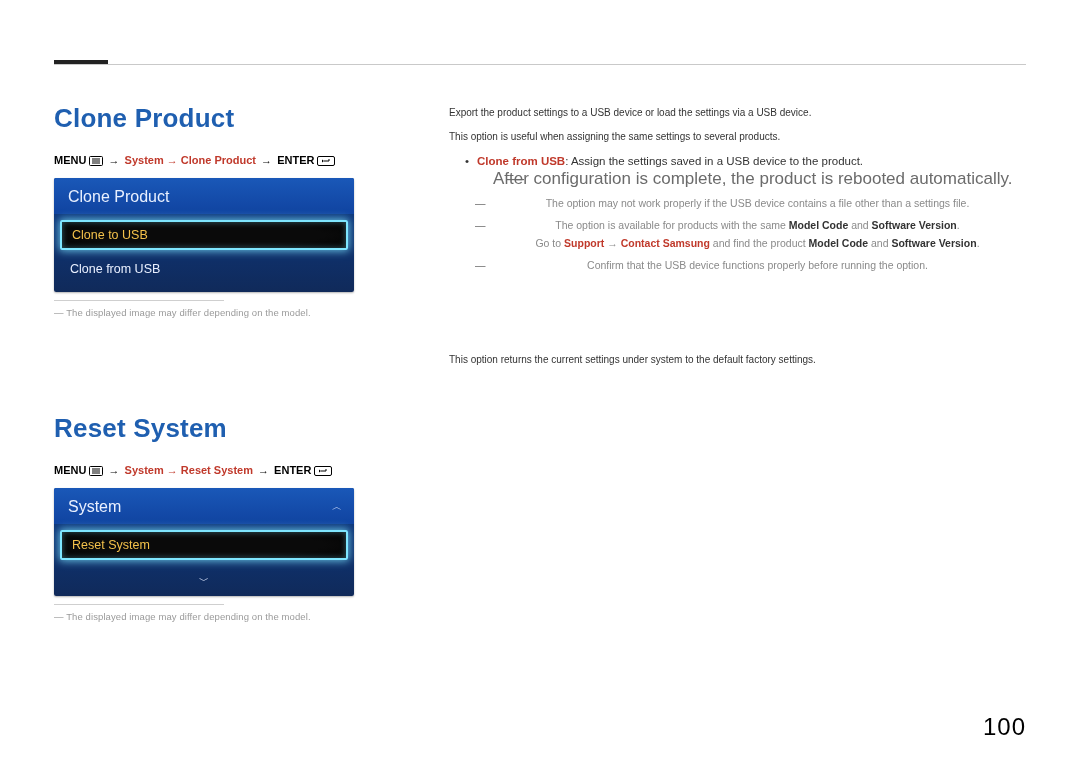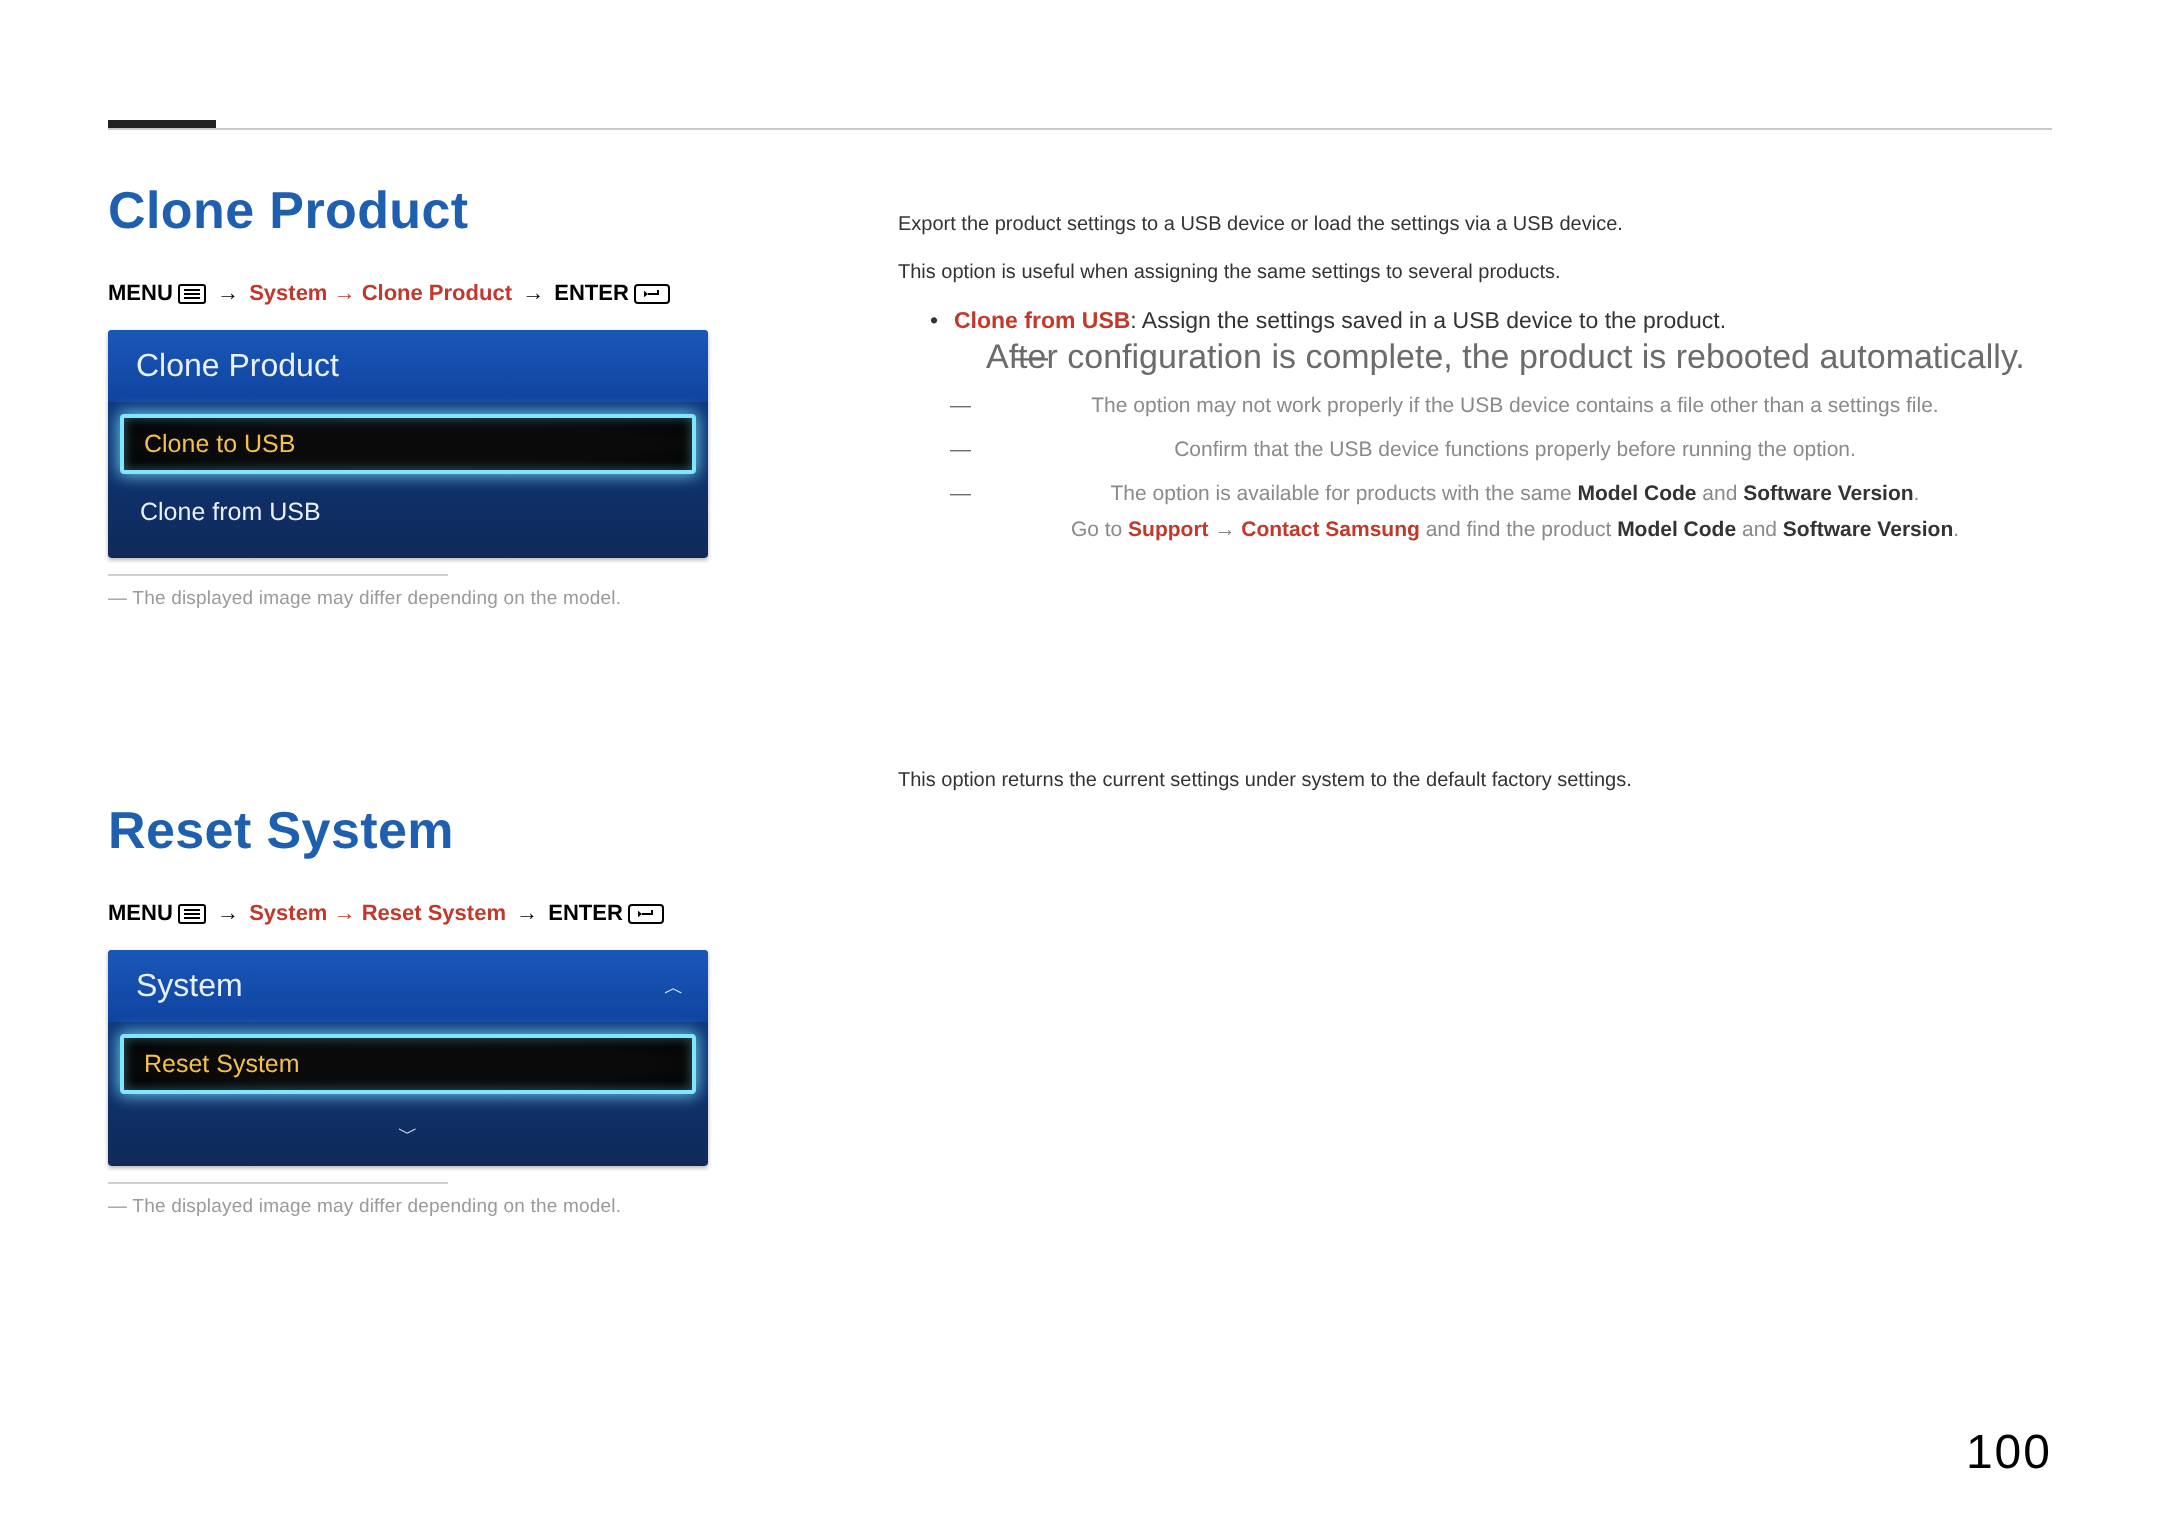--- a/index.html
+++ b/index.html
@@ -6,21 +6,21 @@
   html, body { width: 1080px; height: 763px; background: #fff; font-family: "Segoe UI", Arial, sans-serif; color: #333; }
   body { position: relative; }
 
   
   .top-rule { position: absolute; top: 64px; left: 54px; right: 54px; height: 1px; background: #c9c9c9; }
   .top-rule-thick { position: absolute; top: 60px; left: 54px; width: 54px; height: 4px; background: #222; }
 
   
   .content { position: absolute; top: 90px; left: 54px; right: 54px; bottom: 60px; }
 
-  .leftcol { position: absolute; left: 0; top: 0; width: 340px; }
+  .leftcol { position: absolute; left: 0; top: 13px; width: 340px; }
   .rightcol { position: absolute; left: 395px; top: 14px; right: 0; }
 
   .section-title { color: #1f5fb0; font-weight: 700; font-size: 26px; margin-bottom: 18px; letter-spacing: .2px; }
 
   .breadcrumb { font-size: 11px; font-weight: 700; color: #000; margin-bottom: 10px; line-height: 16px; }
   .breadcrumb .mid { color: #c0392b; font-weight: 700; }
   .breadcrumb .arrow { color: #000; font-weight: 400; padding: 0 2px; }
   .breadcrumb .menu-icon, .breadcrumb .enter-icon { display:inline-block; vertical-align: -2px; }
   .breadcrumb svg { display:block; }
 
@@ -175,26 +175,26 @@
         <div class="sub" style="padding-left:16px;">
           <span>After configuration is complete, the product is rebooted automatically.</span>
         </div>
       </div>
     </div>
 
     <div class="sub small">
       <span>The option may not work properly if the USB device contains a file other than a settings file.</span>
     </div>
     <div class="sub small">
-      <span>Confirm that the USB device functions properly before running the option.</span>
-    </div>
-    <div class="sub small">
       <span>The option is available for products with the same </span><span class="bold">Model Code</span><span> and </span><span class="bold">Software Version</span><span>.</span>
       <br>
       <span>Go to </span><span class="lead">Support</span><span> → </span><span class="lead">Contact Samsung</span><span> and find the product </span><span class="bold">Model Code</span><span> and </span><span class="bold">Software Version</span><span>.</span>
     </div>
-
-    <div class="para" style="margin-top: 108px;">This option returns the current settings under system to the default factory settings.</div>
+    <div class="sub small">
+      <span>Confirm that the USB device functions properly before running the option.</span>
+    </div>
+
+    <div class="para" style="margin-top: 77px;">This option returns the current settings under system to the default factory settings.</div>
   </div>
 
 </div>
 
 <div class="pagenum">100</div>
 
 </body></html>

